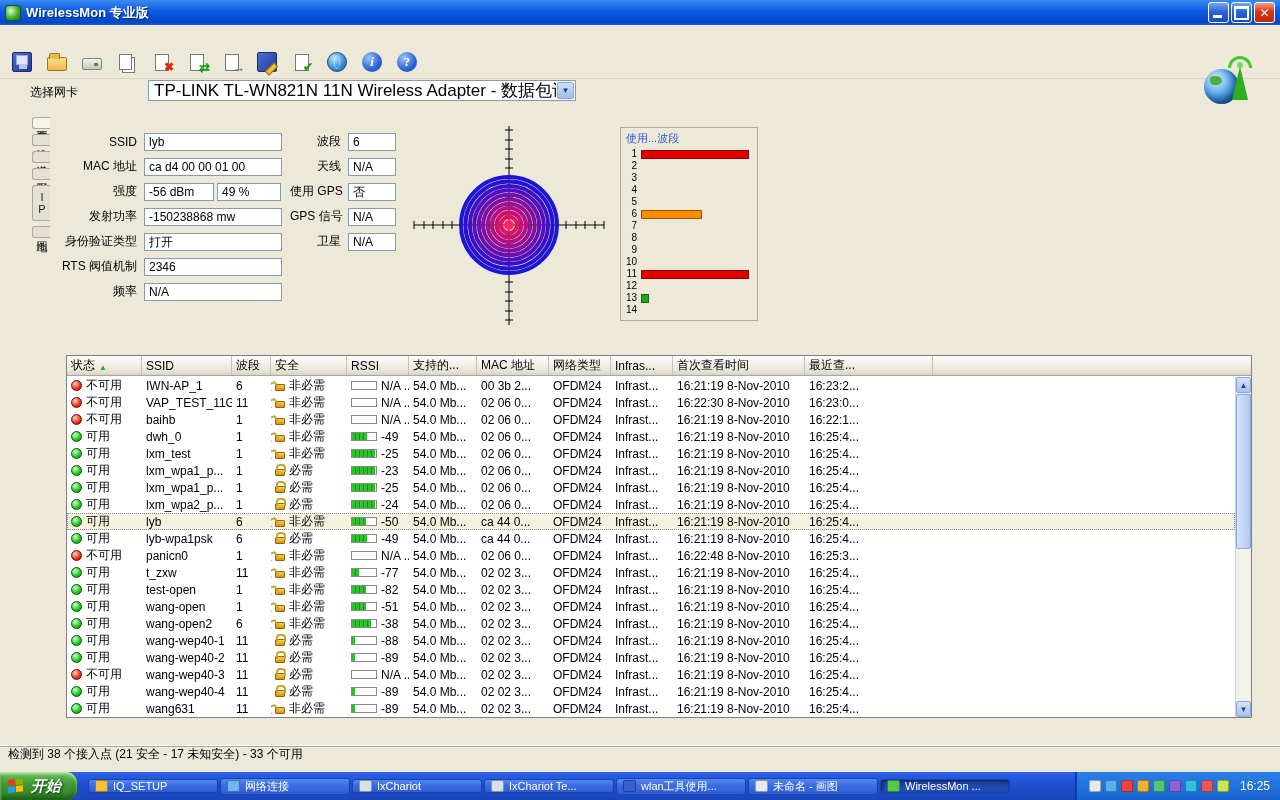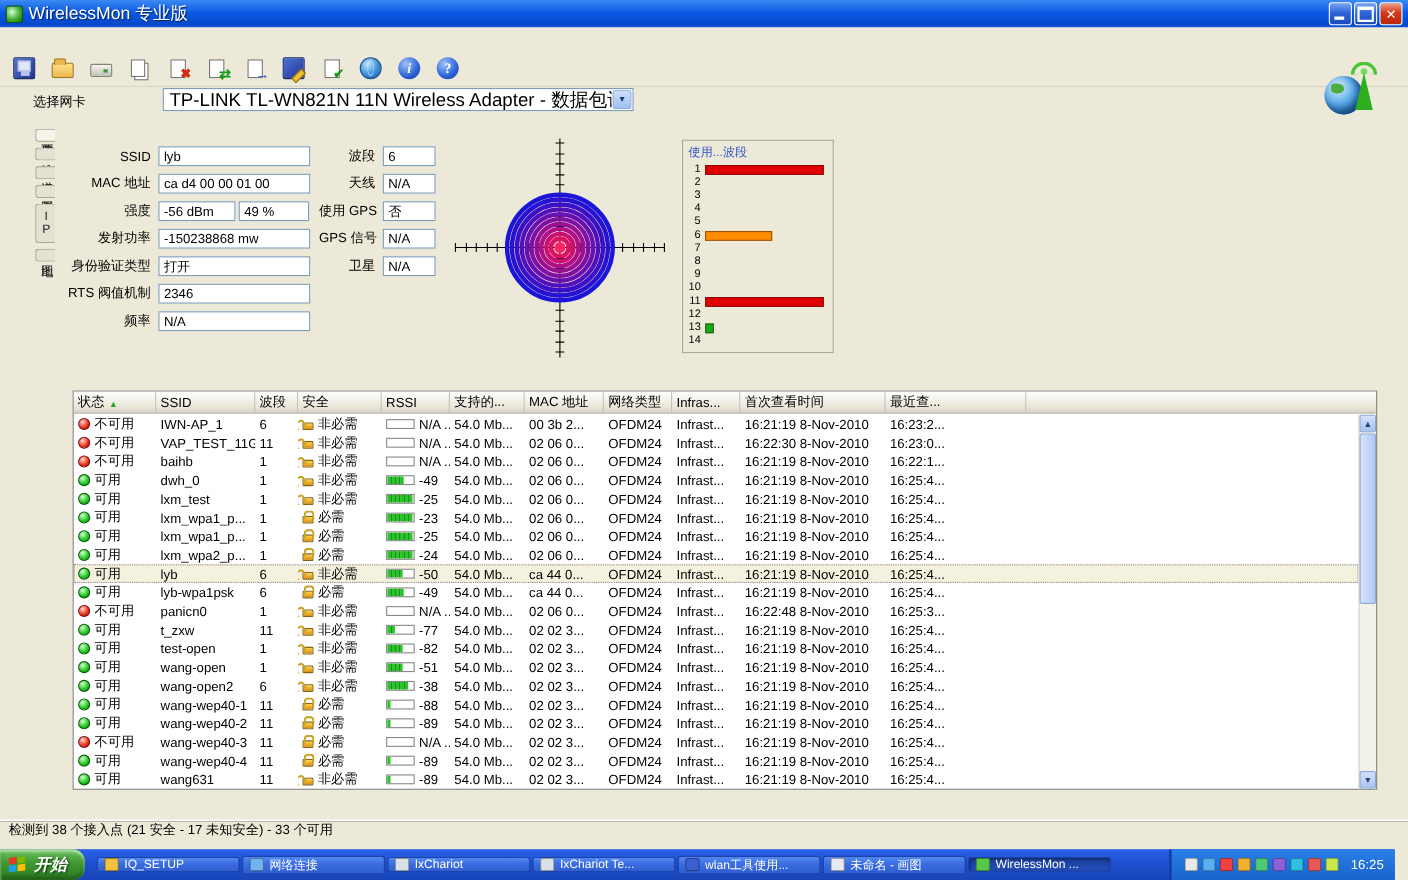--- a/index.html
+++ b/index.html
@@ -5,21 +5,21 @@
 *{margin:0;padding:0;box-sizing:border-box}
 html,body{width:1280px;height:800px}
 body{font-family:"Liberation Sans","DejaVu Sans",sans-serif;font-size:12px;background:#000}
 #screen{position:relative;width:1280px;height:800px;background:#ECE9D8;overflow:hidden}
 
 
 .titlebar{position:absolute;top:0;left:0;right:0;height:25px;display:flex;align-items:center;padding:0 5px;
  background:linear-gradient(#3a8af2,#0d5ae4 45%,#0347c8 90%,#1a5ae0);color:#fff}
 .appicon{width:16px;height:16px;border-radius:3px;margin-right:5px;flex:none;
  background:radial-gradient(circle at 35% 35%,#d8ffd0,#3fae2f 55%,#1c6e14);border:1px solid #14540e}
-.title-text{flex:1;font-weight:normal;font-size:16px;text-shadow:1px 1px 1px #04245e;white-space:nowrap}
+.title-text{flex:1;font-weight:bold;font-size:13px;text-shadow:1px 1px 1px #04245e;white-space:nowrap}
 .tb-btn{position:relative;width:21px;height:21px;margin-left:2px;border:1px solid #fff;border-radius:3px;flex:none;
  background:linear-gradient(#7aa6f0,#2d64d8 45%,#1b4bb8);display:flex;align-items:center;justify-content:center;color:#fff}
 .tb-close{background:linear-gradient(#f0a088,#d83818 45%,#b82808)}
 .tb-min::before{content:"";position:absolute;left:4px;bottom:4px;width:9px;height:3px;background:#fff}
 .tb-max::before{content:"";width:11px;height:9px;border:2px solid #fff;border-top-width:3px}
 .tb-close::before{content:"✕";font-size:12px;font-weight:bold}
 
 
 .menubar{position:absolute;top:25px;left:0;right:0;height:20px;background:#ECE9D8;display:flex;align-items:center;padding:0 4px}
 .menu-item{padding:2px 9px;cursor:default}
@@ -110,21 +110,21 @@
 .lock-open::before{left:-7px;transform:rotate(-30deg);transform-origin:bottom right}
 .rbox{position:relative;width:26px;height:9px;border:1px solid #888;background:#fff;flex:none;overflow:hidden}
 .rfill{display:block;height:100%;background:repeating-linear-gradient(90deg,#2ec22e 0 3px,#169216 3px 4px)}
 .vscroll{position:absolute;top:21px;right:0;bottom:0;width:16px;background:#f2f1ea;border-left:1px solid #d4d0c8}
 .sbtn{position:absolute;left:0;right:0;height:16px;background:linear-gradient(#d7e2fb,#a9c1ee);border:1px solid #8aa8dc;border-radius:2px;color:#26417e;font-size:8px;display:flex;align-items:center;justify-content:center}
 .sbtn-up{top:0}.sbtn-down{bottom:0}
 .sthumb{position:absolute;left:0;right:0;top:17px;height:155px;background:linear-gradient(90deg,#d7e2fb,#b2c8f2);border:1px solid #8aa8dc;border-radius:2px}
 
 
 .statusbar{position:absolute;top:745px;left:0;right:0;height:27px;background:#ECE9D8;border-top:1px solid #fff;box-shadow:inset 0 1px 0 #aca899;display:flex;align-items:flex-start;padding:0 8px}
-.taskbar{position:absolute;top:772px;left:0;right:12px;height:28px;background:linear-gradient(#2a62e8,#1e4fd0 45%,#1845b8);display:flex;align-items:stretch;overflow:hidden}
+.taskbar{position:absolute;top:772px;left:0;right:0;height:28px;background:linear-gradient(#2a62e8,#1e4fd0 45%,#1845b8);display:flex;align-items:stretch;overflow:hidden}
 .startbtn{flex:none;display:flex;align-items:center;gap:6px;padding:0 16px 0 8px;margin-right:10px;color:#fff;font-weight:bold;font-style:italic;font-size:15px;text-shadow:1px 1px 2px #0a3a08;
  background:linear-gradient(#6fbf60,#3f9a33 45%,#2e7a24);border-radius:0 11px 11px 0;box-shadow:inset 0 2px 3px #c2ecb2,inset 0 -3px 4px #1d5c14}
 .winflag{width:17px;height:15px;display:grid;grid-template-columns:7px 7px;grid-template-rows:6px 6px;gap:1px;transform:skewY(-6deg)}
 .winflag i:nth-child(1){background:#e23c28}.winflag i:nth-child(2){background:#7db700}
 .winflag i:nth-child(3){background:#1aa3e8}.winflag i:nth-child(4){background:#fdbf01}
 .taskbtn{flex:0 0 130px;margin:3px 1px;display:flex;align-items:center;gap:5px;padding:0 6px;overflow:hidden;white-space:nowrap;color:#fff;font-size:11px;
  background:linear-gradient(#5189f2,#3a6ce0 45%,#2f5dd0);border:1px solid #1e43a8;border-radius:3px}
 .taskbtn.active{background:linear-gradient(#1a3e98,#2450bc);box-shadow:inset 1px 1px 3px #0c2460}
 .tb-ico{width:13px;height:12px;border-radius:2px;flex:none;border:1px solid rgba(0,0,0,.35)}
 .taskbtn span.lbl{overflow:hidden;text-overflow:ellipsis}

